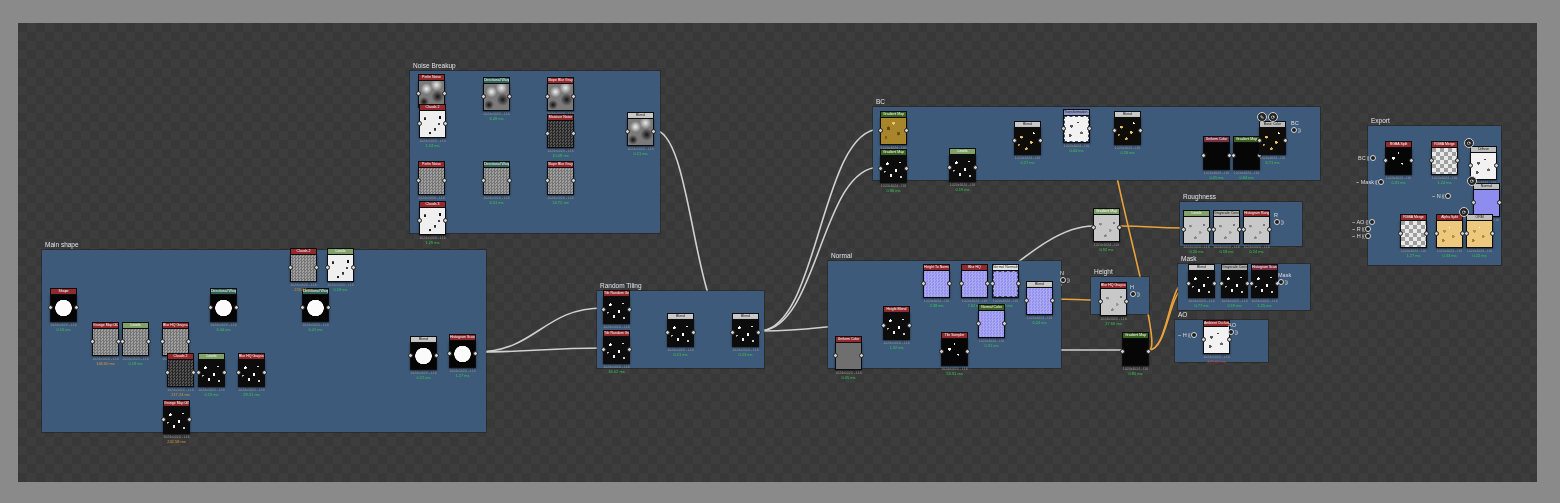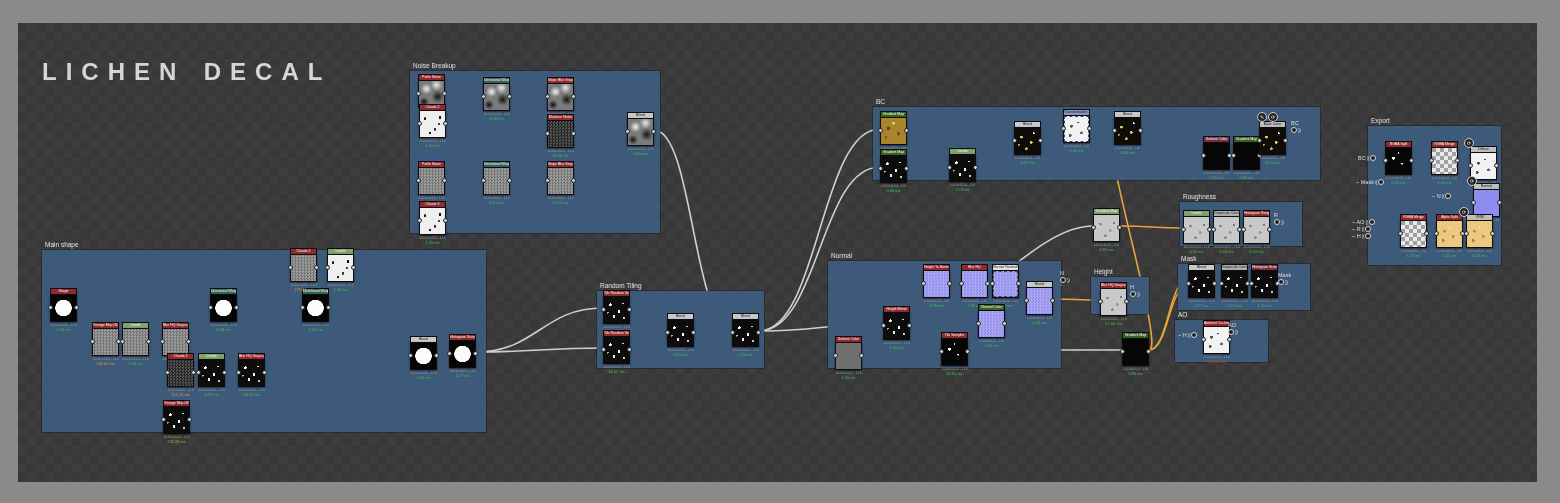--- a/index.html
+++ b/index.html
@@ -130,21 +130,20 @@
       <path d="M 1394 139 C 1404 139, 1403 139, 1413 139" fill="none" stroke="#d0d0d0" stroke-width="1.6"></path>
       <path d="M 1379 161 C 1396 161, 1396 145, 1413 145" fill="none" stroke="#d0d0d0" stroke-width="1.6"></path>
       <path d="M 1440 138 C 1450 138, 1442 140, 1452 140" fill="none" stroke="#e8a23c" stroke-width="1.6"></path>
       <path d="M 1439 175 C 1449 175, 1445 177, 1455 177" fill="none" stroke="#e8a23c" stroke-width="1.6"></path>
       <path d="M 1363 200 C 1373 200, 1372 204, 1382 204" fill="none" stroke="#d0d0d0" stroke-width="1.6"></path>
       <path d="M 1363 207 C 1373 207, 1372 209, 1382 209" fill="none" stroke="#d0d0d0" stroke-width="1.6"></path>
       <path d="M 1363 214 C 1373 214, 1372 214, 1382 214" fill="none" stroke="#d0d0d0" stroke-width="1.6"></path>
       <path d="M 1409 209 C 1419 209, 1408 207, 1418 207" fill="none" stroke="#e8a23c" stroke-width="1.6"></path>
       <path d="M 1445 207 C 1455 207, 1440 206, 1450 206" fill="none" stroke="#e8a23c" stroke-width="1.6"></path>
     </svg>
-  <div id="title">Lichen decal</div>
 <div class="group" style="left: 392px; top: 48px; width: 250px; height: 162px;">
       <span class="group-label">Noise Breakup</span>
     </div>
     <div class="group" style="left: 24px; top: 227px; width: 444px; height: 182px;">
       <span class="group-label">Main shape</span>
     </div>
     <div class="group" style="left: 579px; top: 268px; width: 167px; height: 77px;">
       <span class="group-label">Random Tiling</span>
     </div>
     <div class="group" style="left: 810px; top: 238px; width: 233px; height: 107px;">

